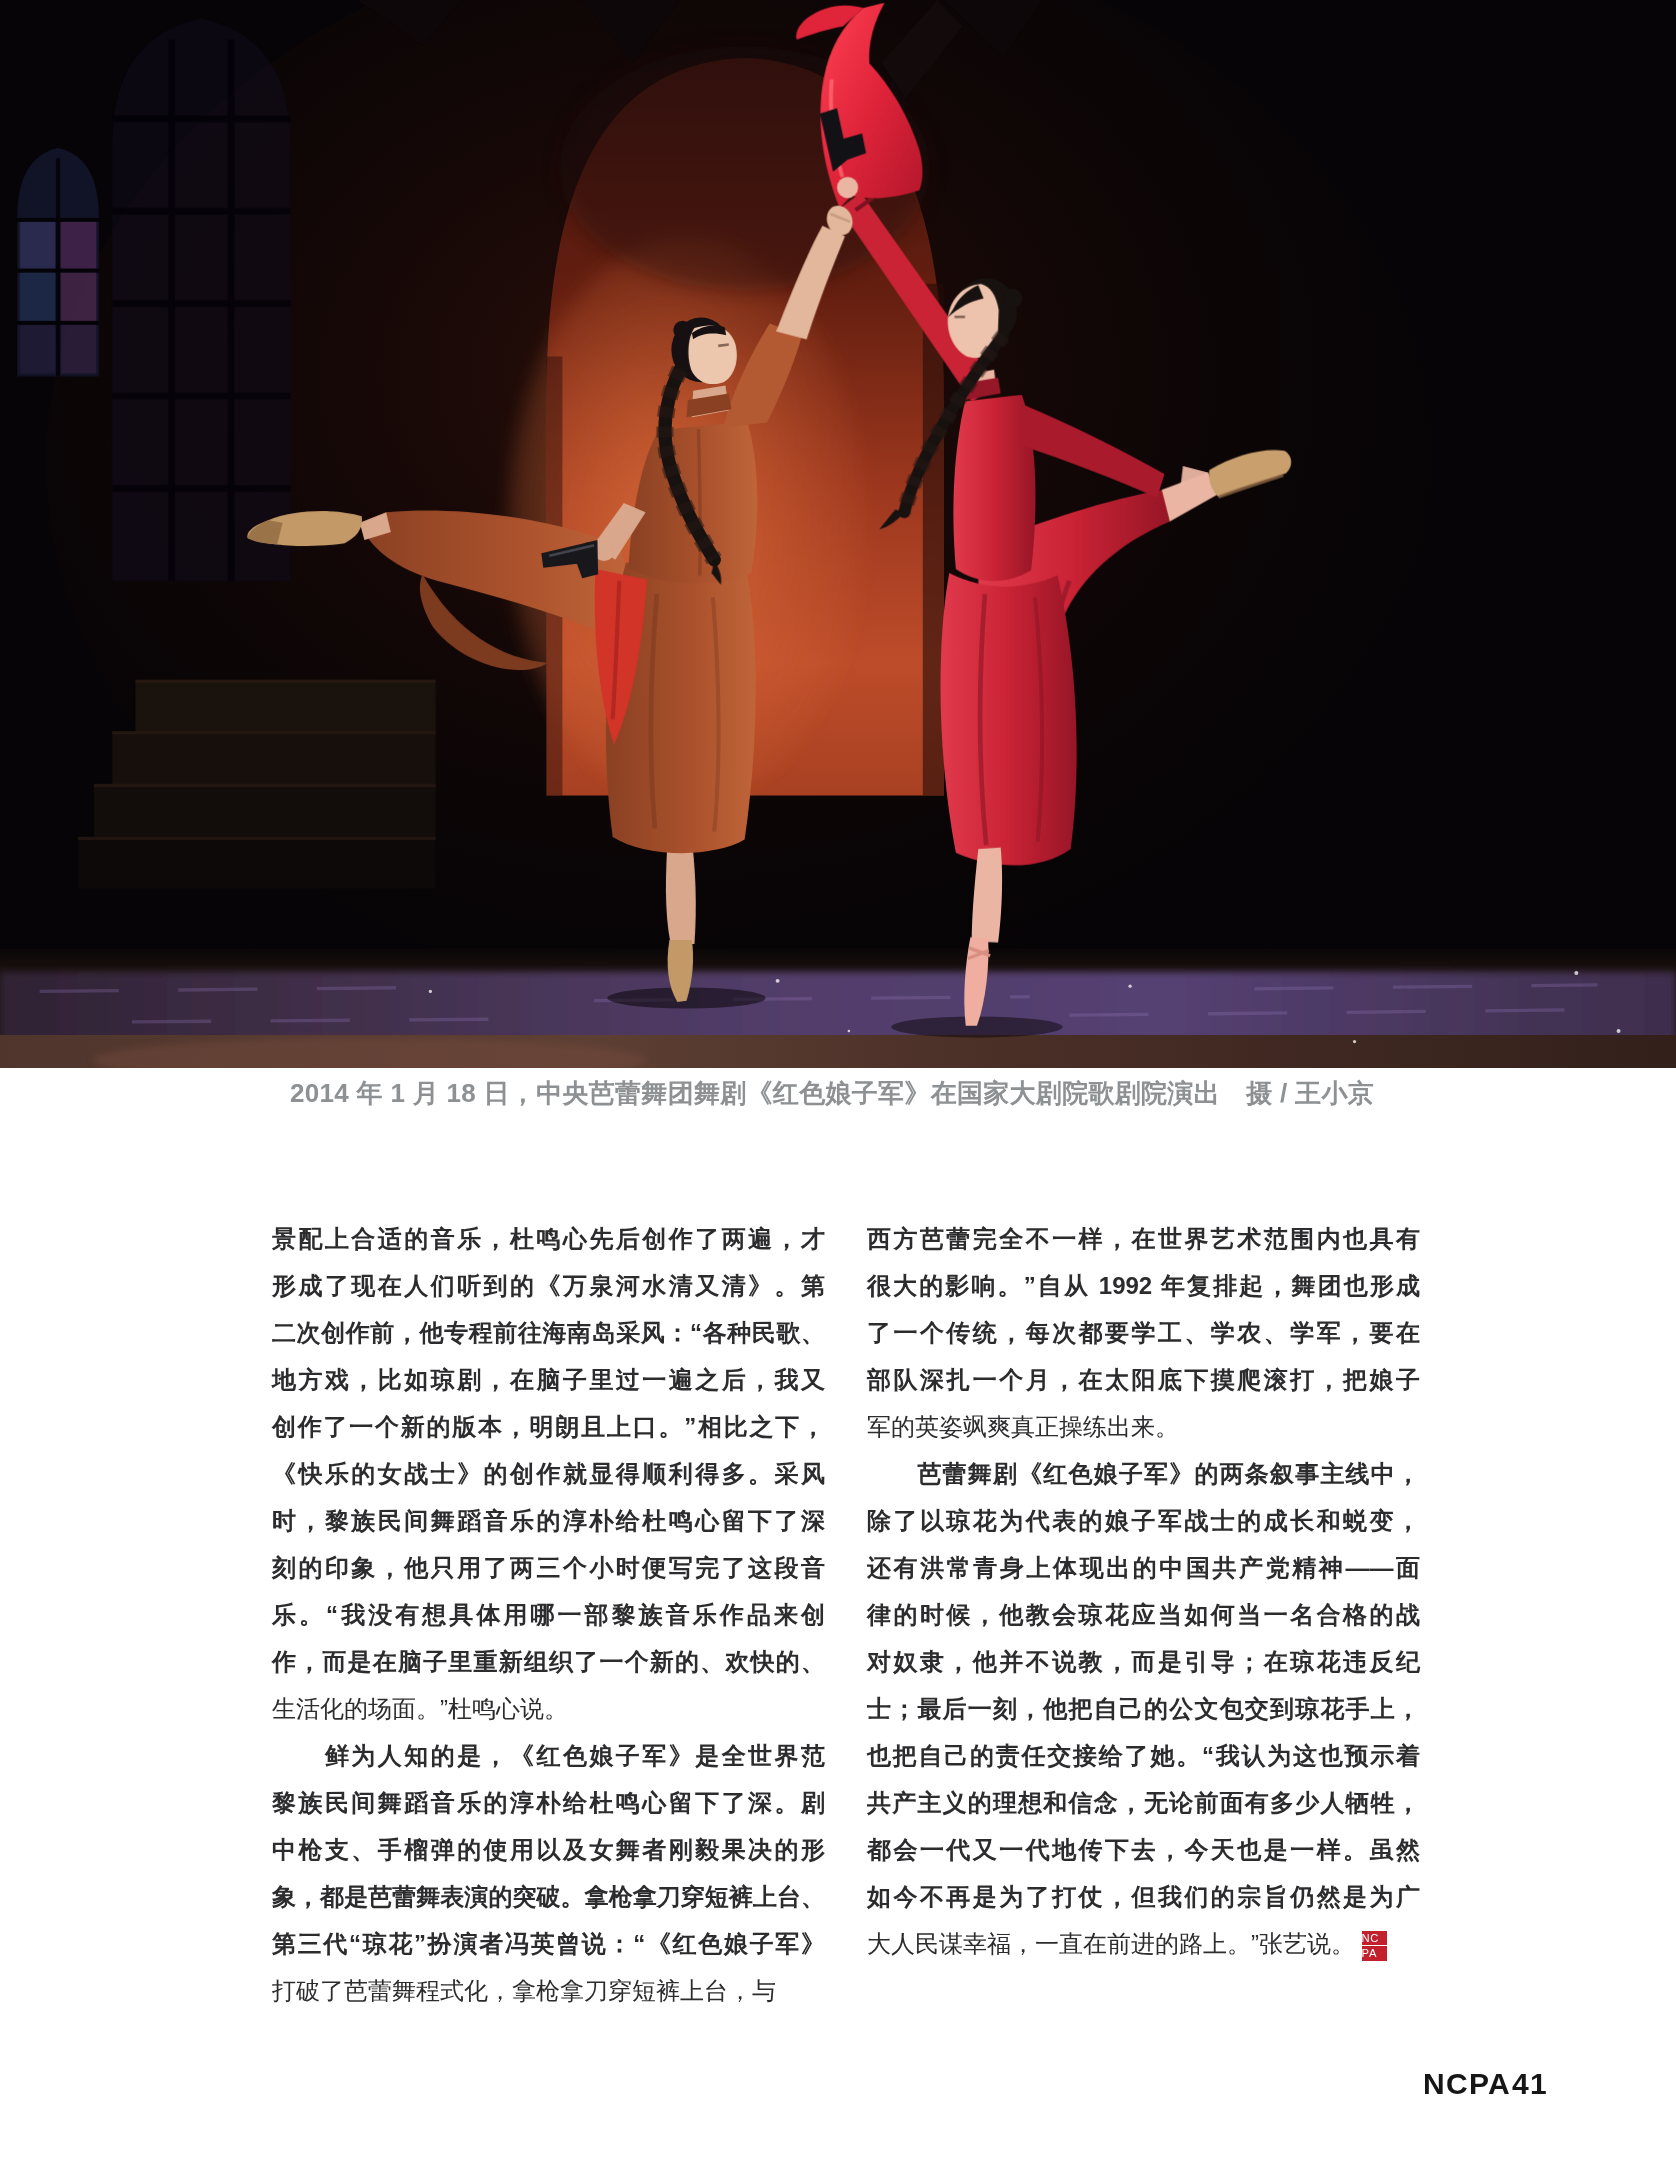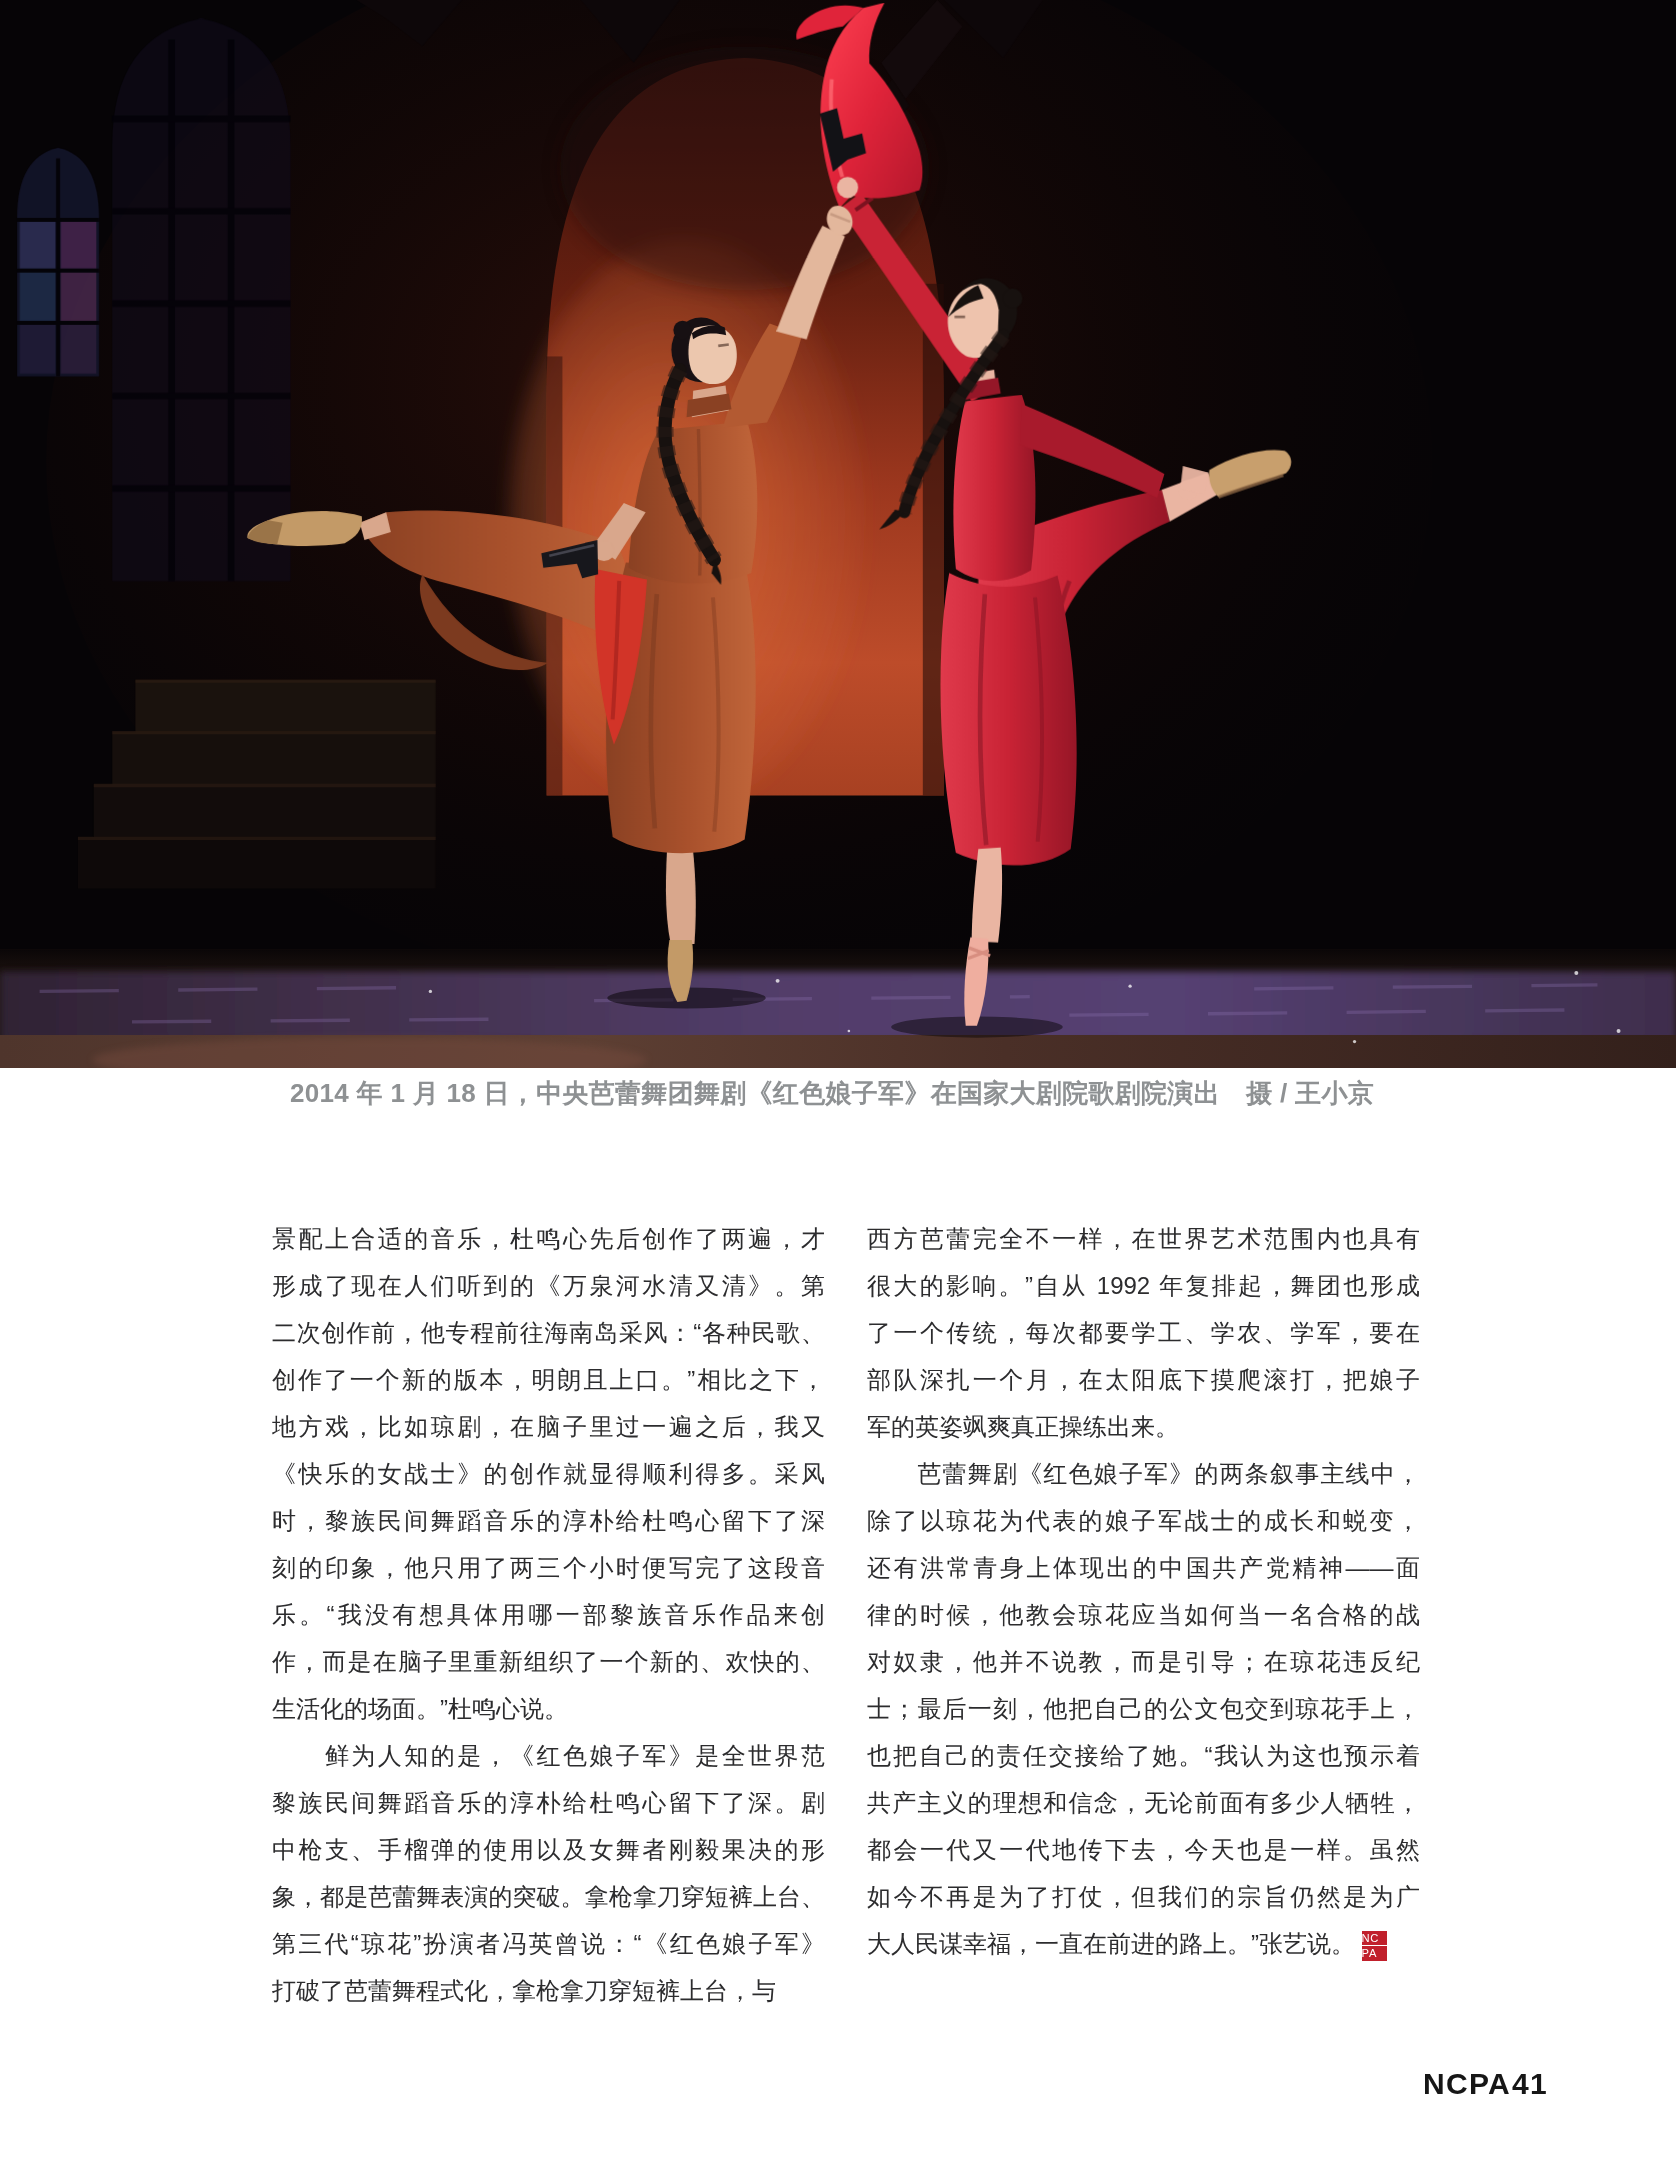--- a/index.html
+++ b/index.html
@@ -17,21 +17,21 @@
     position:absolute;top:1215px;width:553px;color:#2c2c2e;
     font-size:24px;
   }
   .col-left{left:272px;}
   .col-right{left:867px;}
   .tline{
     height:47px;line-height:47px;white-space:nowrap;
     text-align:justify;text-justify:inter-ideograph;text-align-last:left;
     overflow:visible;
   }
-  .tline.fill{text-align-last:justify;white-space:normal;}
+  .tline.fill{text-align-last:justify;white-space:normal;font-weight:bold;}
   .endmark{
     display:inline-block;width:25px;height:30px;margin-left:6.6px;vertical-align:-5.3px;
     background:#c1202c;color:#ffffff;font-weight:400;font-size:11.2px;line-height:14px;
     text-align:center;letter-spacing:0.7px;box-sizing:border-box;padding-top:0.7px;
   }
   .endmark .r1{border-bottom:1.3px solid #ffffff;height:14px;}
   .endmark .r2{height:14px;}
   .footer{
     position:absolute;left:1423px;top:2065px;height:37px;
     font-size:30px;line-height:37px;font-weight:600;color:#161616;letter-spacing:1.3px;
@@ -285,22 +285,22 @@
       <line x1="1258" y1="324" x2="1288" y2="336" stroke="#c89b82" stroke-width="4"></line>
     </g>
   </svg>
 
   <div class="caption">2014 年 1 月 18 日，中央芭蕾舞团舞剧《红色娘子军》在国家大剧院歌剧院演出　摄 / 王小京</div>
 
   <div class="col col-left">
       <div class="tline fill">景配上合适的音乐，杜鸣心先后创作了两遍，才</div>
       <div class="tline fill">形成了现在人们听到的《万泉河水清又清》。第</div>
       <div class="tline fill">二次创作前，他专程前往海南岛采风：“各种民歌、</div>
+      <div class="tline fill">地方戏，比如琼剧，在脑子里过一遍之后，我又</div>
       <div class="tline fill">创作了一个新的版本，明朗且上口。”相比之下，</div>
-      <div class="tline fill">地方戏，比如琼剧，在脑子里过一遍之后，我又</div>
       <div class="tline fill">《快乐的女战士》的创作就显得顺利得多。采风</div>
       <div class="tline fill">时，黎族民间舞蹈音乐的淳朴给杜鸣心留下了深</div>
       <div class="tline fill">刻的印象，他只用了两三个小时便写完了这段音</div>
       <div class="tline fill">乐。“我没有想具体用哪一部黎族音乐作品来创</div>
       <div class="tline fill">作，而是在脑子里重新组织了一个新的、欢快的、</div>
       <div class="tline">生活化的场面。”杜鸣心说。</div>
       <div class="tline fill">　　鲜为人知的是，《红色娘子军》是全世界范</div>
       <div class="tline fill">黎族民间舞蹈音乐的淳朴给杜鸣心留下了深。剧</div>
       <div class="tline fill">中枪支、手榴弹的使用以及女舞者刚毅果决的形</div>
       <div class="tline fill">象，都是芭蕾舞表演的突破。拿枪拿刀穿短裤上台、</div>

